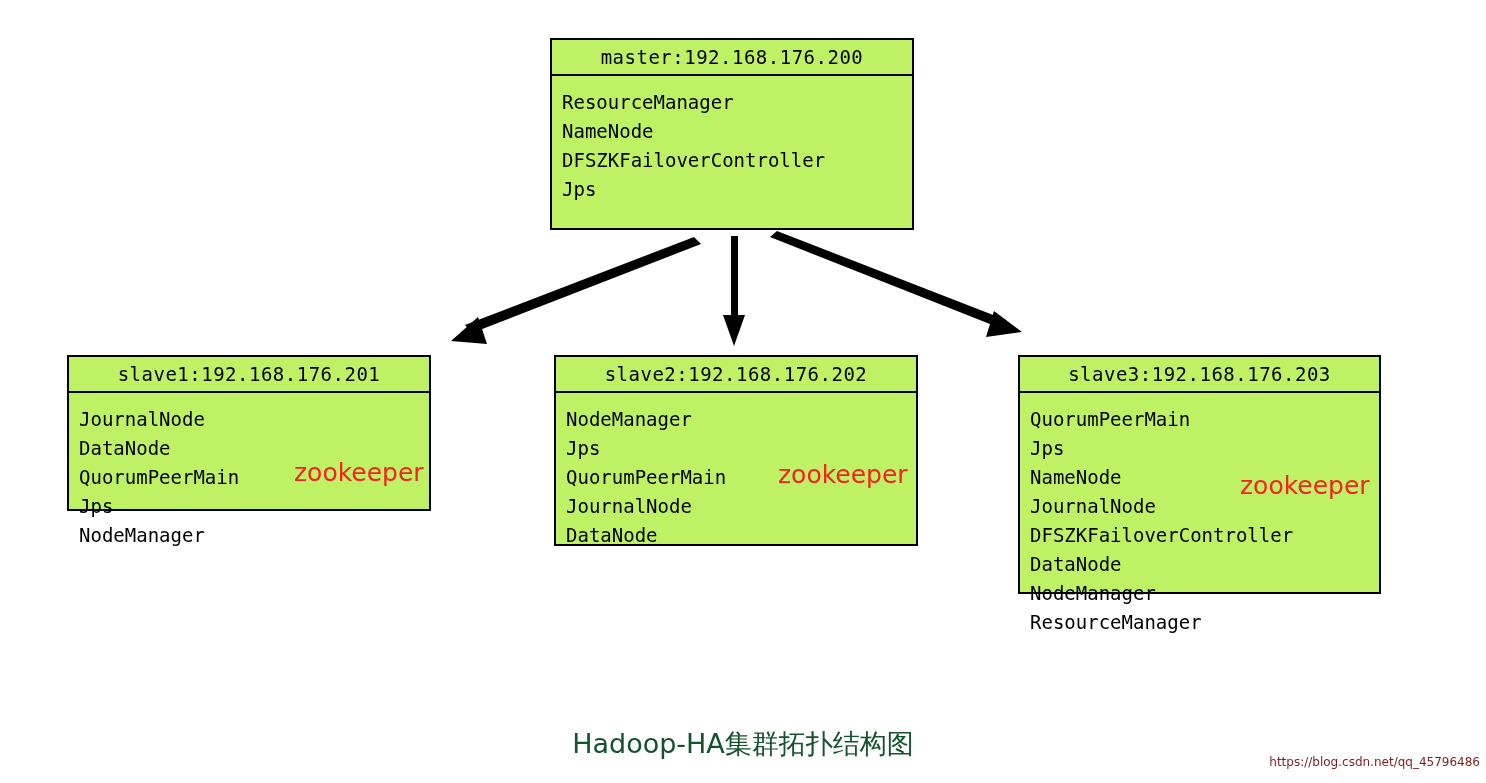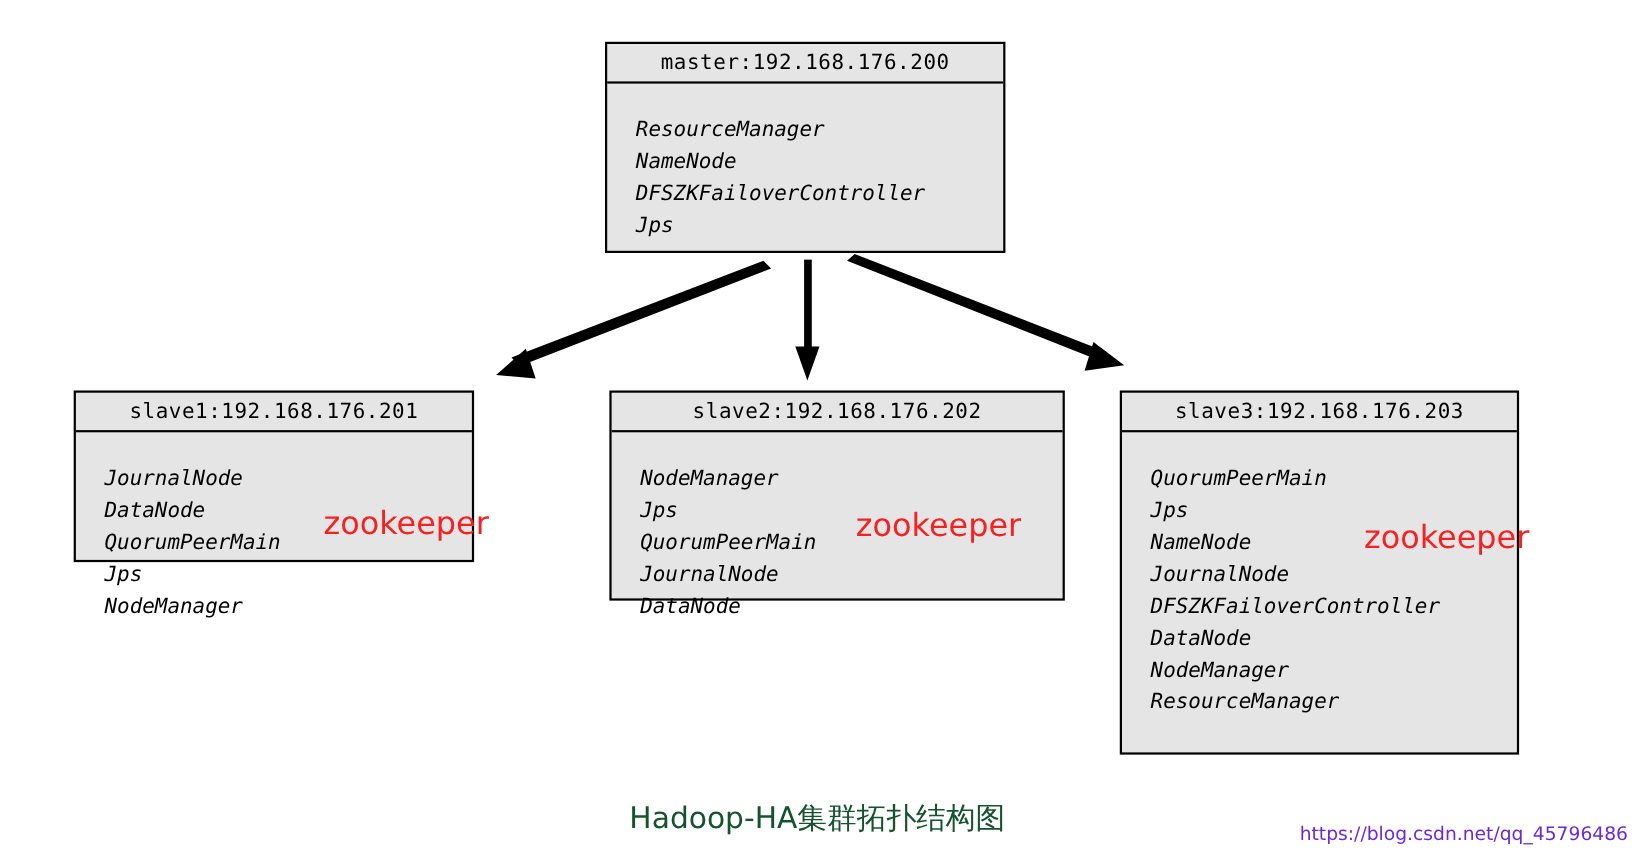--- a/index.html
+++ b/index.html
@@ -21,21 +21,21 @@
     left: 0; top: 0;
     width: 1486px;
     height: 783px;
   }
 
   
   .node {
     position: absolute;
     box-sizing: border-box;
     border: 2px solid #000000;
-    background: #e5e5e5;
+    background: #bef264;
   }
   .node-header {
     box-sizing: border-box;
     height: 36px;
     border-bottom: 2px solid #000000;
     display: flex;
     align-items: center;
     justify-content: center;
     font-family: "DejaVu Sans Mono", "Liberation Mono", monospace;
     font-size: 19px;
@@ -44,47 +44,46 @@
     white-space: nowrap;
   }
   .node-body {
     position: relative;
     box-sizing: border-box;
     padding: 12px 0 0 10px;
     height: calc(100% - 36px);
   }
   .svc-list {
     list-style: none;
-    margin: 16px;
+    margin: 0;
     padding: 0;
-    font-style: italic;
   }
   .svc-list li {
     font-family: "DejaVu Sans Mono", "Liberation Mono", monospace;
     font-size: 19px;
     line-height: 29px;
     color: #000000;
     white-space: nowrap;
     letter-spacing: 0px;
   }
 
   .zk-tag {
     position: absolute;
     font-family: "DejaVu Sans", "Liberation Sans", sans-serif;
-    font-size: 29px;
+    font-size: 25px;
     color: #f42222;
     white-space: nowrap;
     letter-spacing: 0px;
   }
 
   
   #node-master { left: 550px; top: 38px;  width: 364px; height: 192px; }
   #node-slave1 { left: 67px;   top: 355px; width: 364px; height: 156px; }
-  #node-slave2 { left: 554px;  top: 355px; width: 414px; height: 191px; }
-  #node-slave3 { left: 1018px; top: 355px; width: 363px; height: 331px; }
+  #node-slave2 { left: 554px;  top: 355px; width: 364px; height: 191px; }
+  #node-slave3 { left: 1018px; top: 355px; width: 363px; height: 239px; }
 
   #zk-slave1 { left: 225px; top: 65px; }
   #zk-slave2 { left: 222px; top: 67px; }
   #zk-slave3 { left: 220px; top: 78px; }
 
   
   #arrows {
     position: absolute;
     left: 0; top: 0;
     width: 1486px;
@@ -102,22 +101,22 @@
     font-family: "DejaVu Sans", "Liberation Sans", sans-serif;
     font-size: 27px;
     color: #14532d;
     white-space: nowrap;
   }
   #watermark {
     position: absolute;
     right: 6px;
     bottom: 14px;
     font-family: "DejaVu Sans", "Liberation Sans", sans-serif;
-    font-size: 17px;
-    color: #6d28d9;
+    font-size: 12px;
+    color: #7f1d1d;
     white-space: nowrap;
   }
 </style>
 </head>
 <body>
 
 <div id="canvas">
 
   <svg id="arrows" viewBox="0 0 1486 783" width="1486" height="783">
     <defs>

